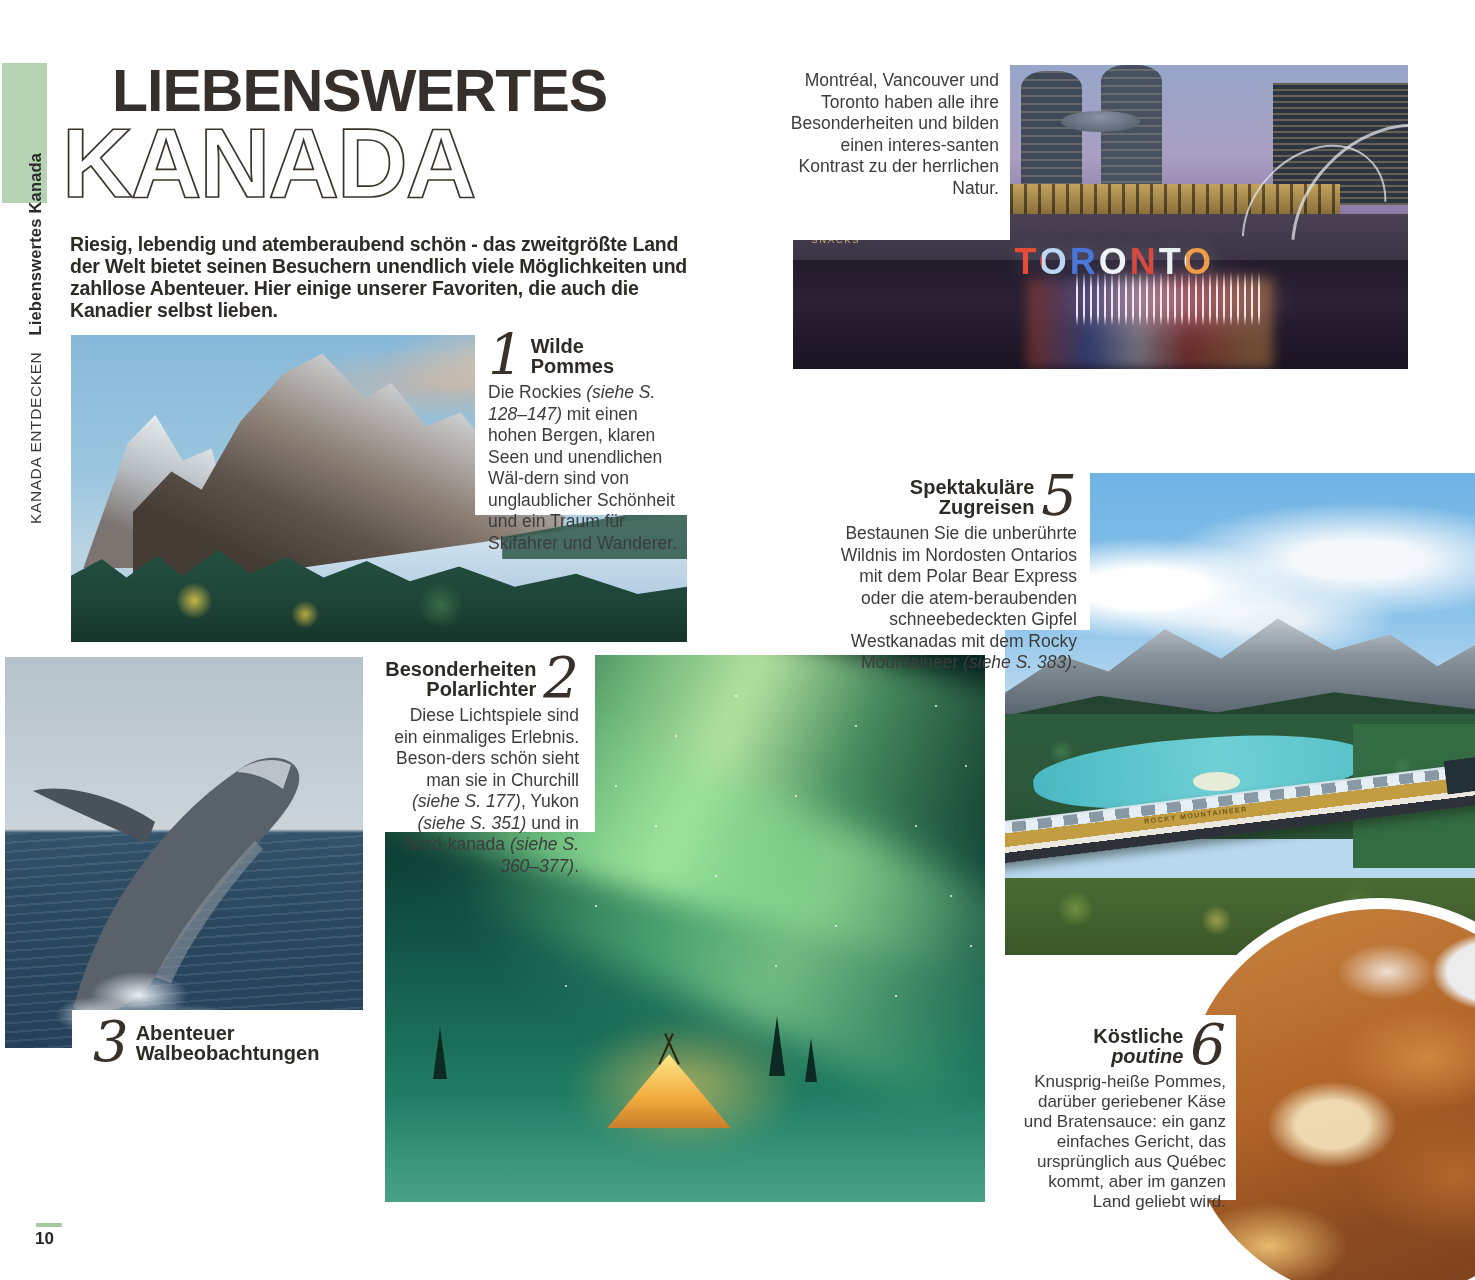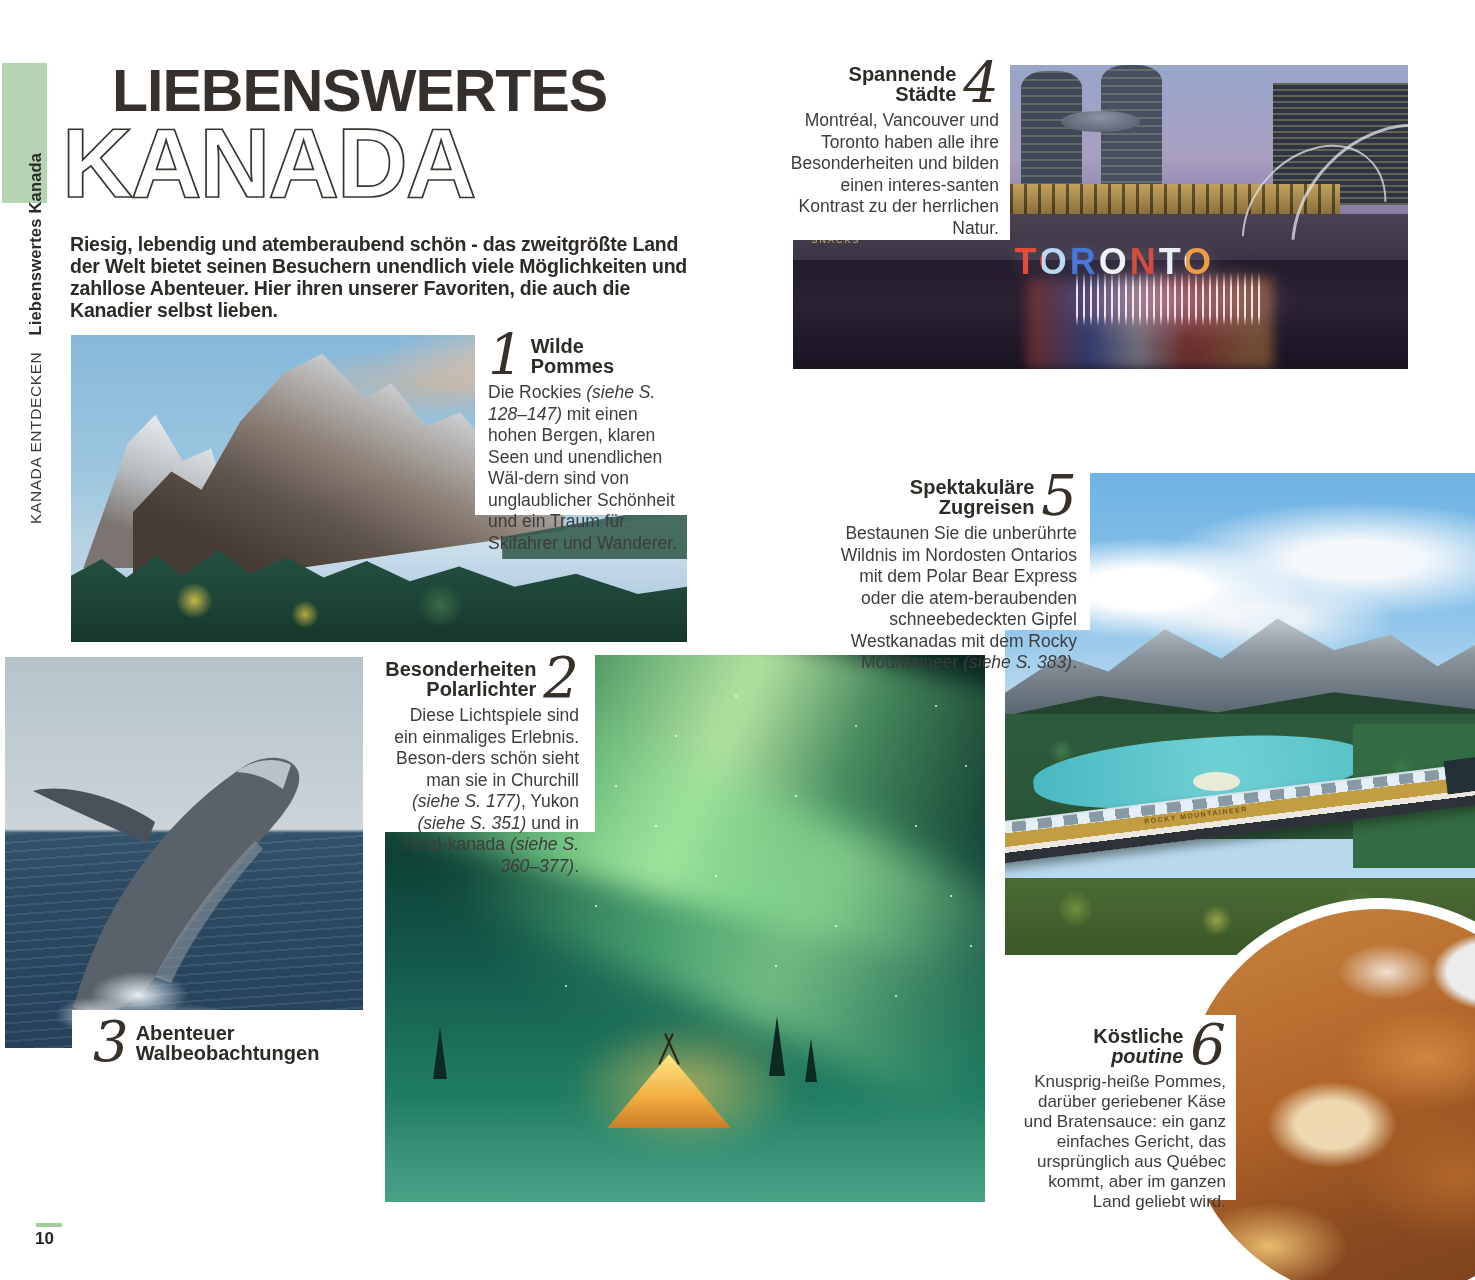--- a/index.html
+++ b/index.html
@@ -212,21 +212,21 @@
 <body>
 
 <div id="page">
 
   <div id="green-bar" class="abs" style="background: rgb(182, 211, 180);"></div>
   <div id="vtext" class="abs">
     <span class="sec">KANADA ENTDECKEN</span><span class="gap"></span><span class="chap">Liebenswertes Kanada</span>
   </div>
   <div id="title1" class="abs">LIEBENSWERTES</div>
   <div id="title2" class="abs">KANADA</div>
-  <div id="intro" class="abs">Riesig, lebendig und atemberaubend schön - das zweitgrößte Land der Welt bietet seinen Besuchern unendlich viele Möglichkeiten und zahllose Abenteuer. Hier ihren unserer Favoriten, die auch die Kanadier selbst lieben.</div>
+  <div id="intro" class="abs">Riesig, lebendig und atemberaubend schön - das zweitgrößte Land der Welt bietet seinen Besuchern unendlich viele Möglichkeiten und zahllose Abenteuer. Hier einige unserer Favoriten, die auch die Kanadier selbst lieben.</div>
 
   <div id="ph-rockies" class="photo">
     <div id="rk-peak-l" class="inner"></div>
     <div id="rk-peak" class="inner"></div>
     <div id="rk-lake" class="inner"></div>
     <div id="rk-shore" class="inner"></div>
     <div id="rk-trees" class="inner"></div>
   </div>
 
   <div id="ph-toronto" class="photo">
@@ -320,27 +320,20 @@
     <div class="head">
       <span class="num">3</span>
       <span class="titles">
           <span class="t1">Abenteuer</span>
           <span class="t2">Walbeobachtungen</span>
         </span>
     </div>
   </div>
 
   <div id="hl-4" class="hl right">
-    <div class="head">
-      <span class="titles">
-          <span class="t1">Spannende</span>
-          <span class="t2">Städte</span>
-        </span>
-      <span class="num">4</span>
-    </div>
     <div class="body"><span>Montréal, Vancouver und Toronto haben alle ihre Besonderheiten und bilden einen interes-santen Kontrast zu der herrlichen Natur.</span></div>
   </div>
 
   <div id="hl-5" class="hl right">
     <div class="head">
       <span class="titles">
           <span class="t1">Spektakuläre</span>
           <span class="t2">Zugreisen</span>
         </span>
       <span class="num">5</span>

